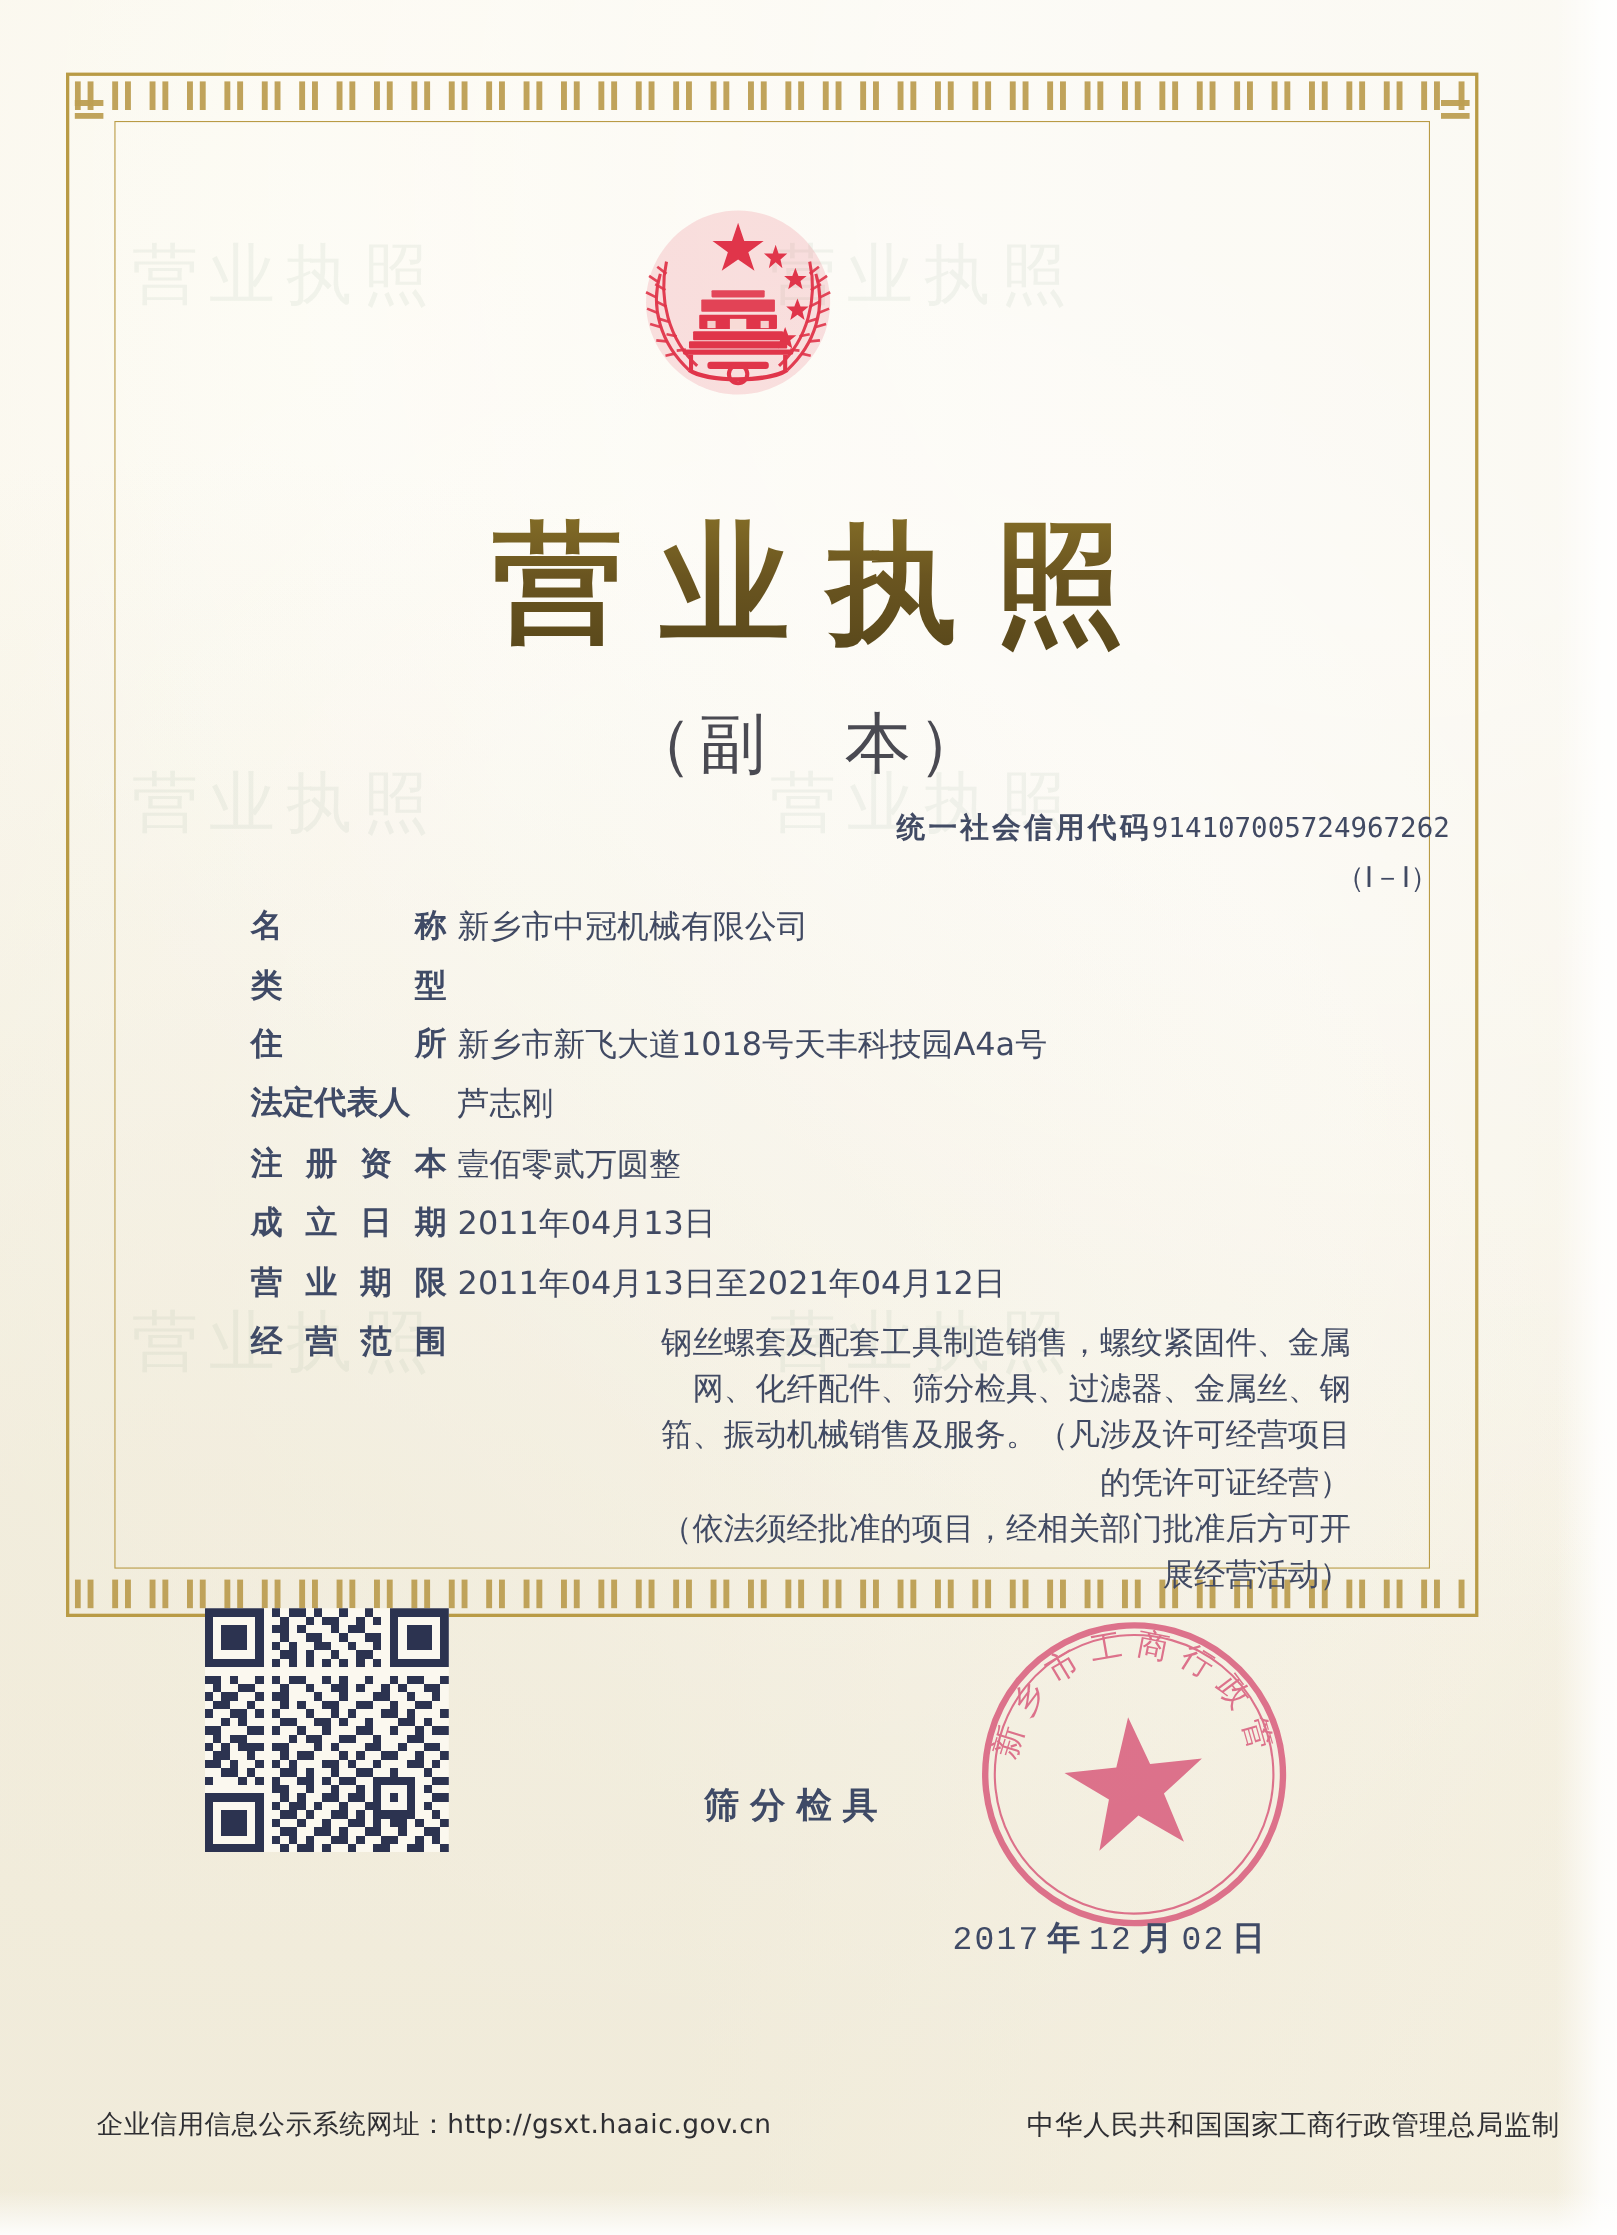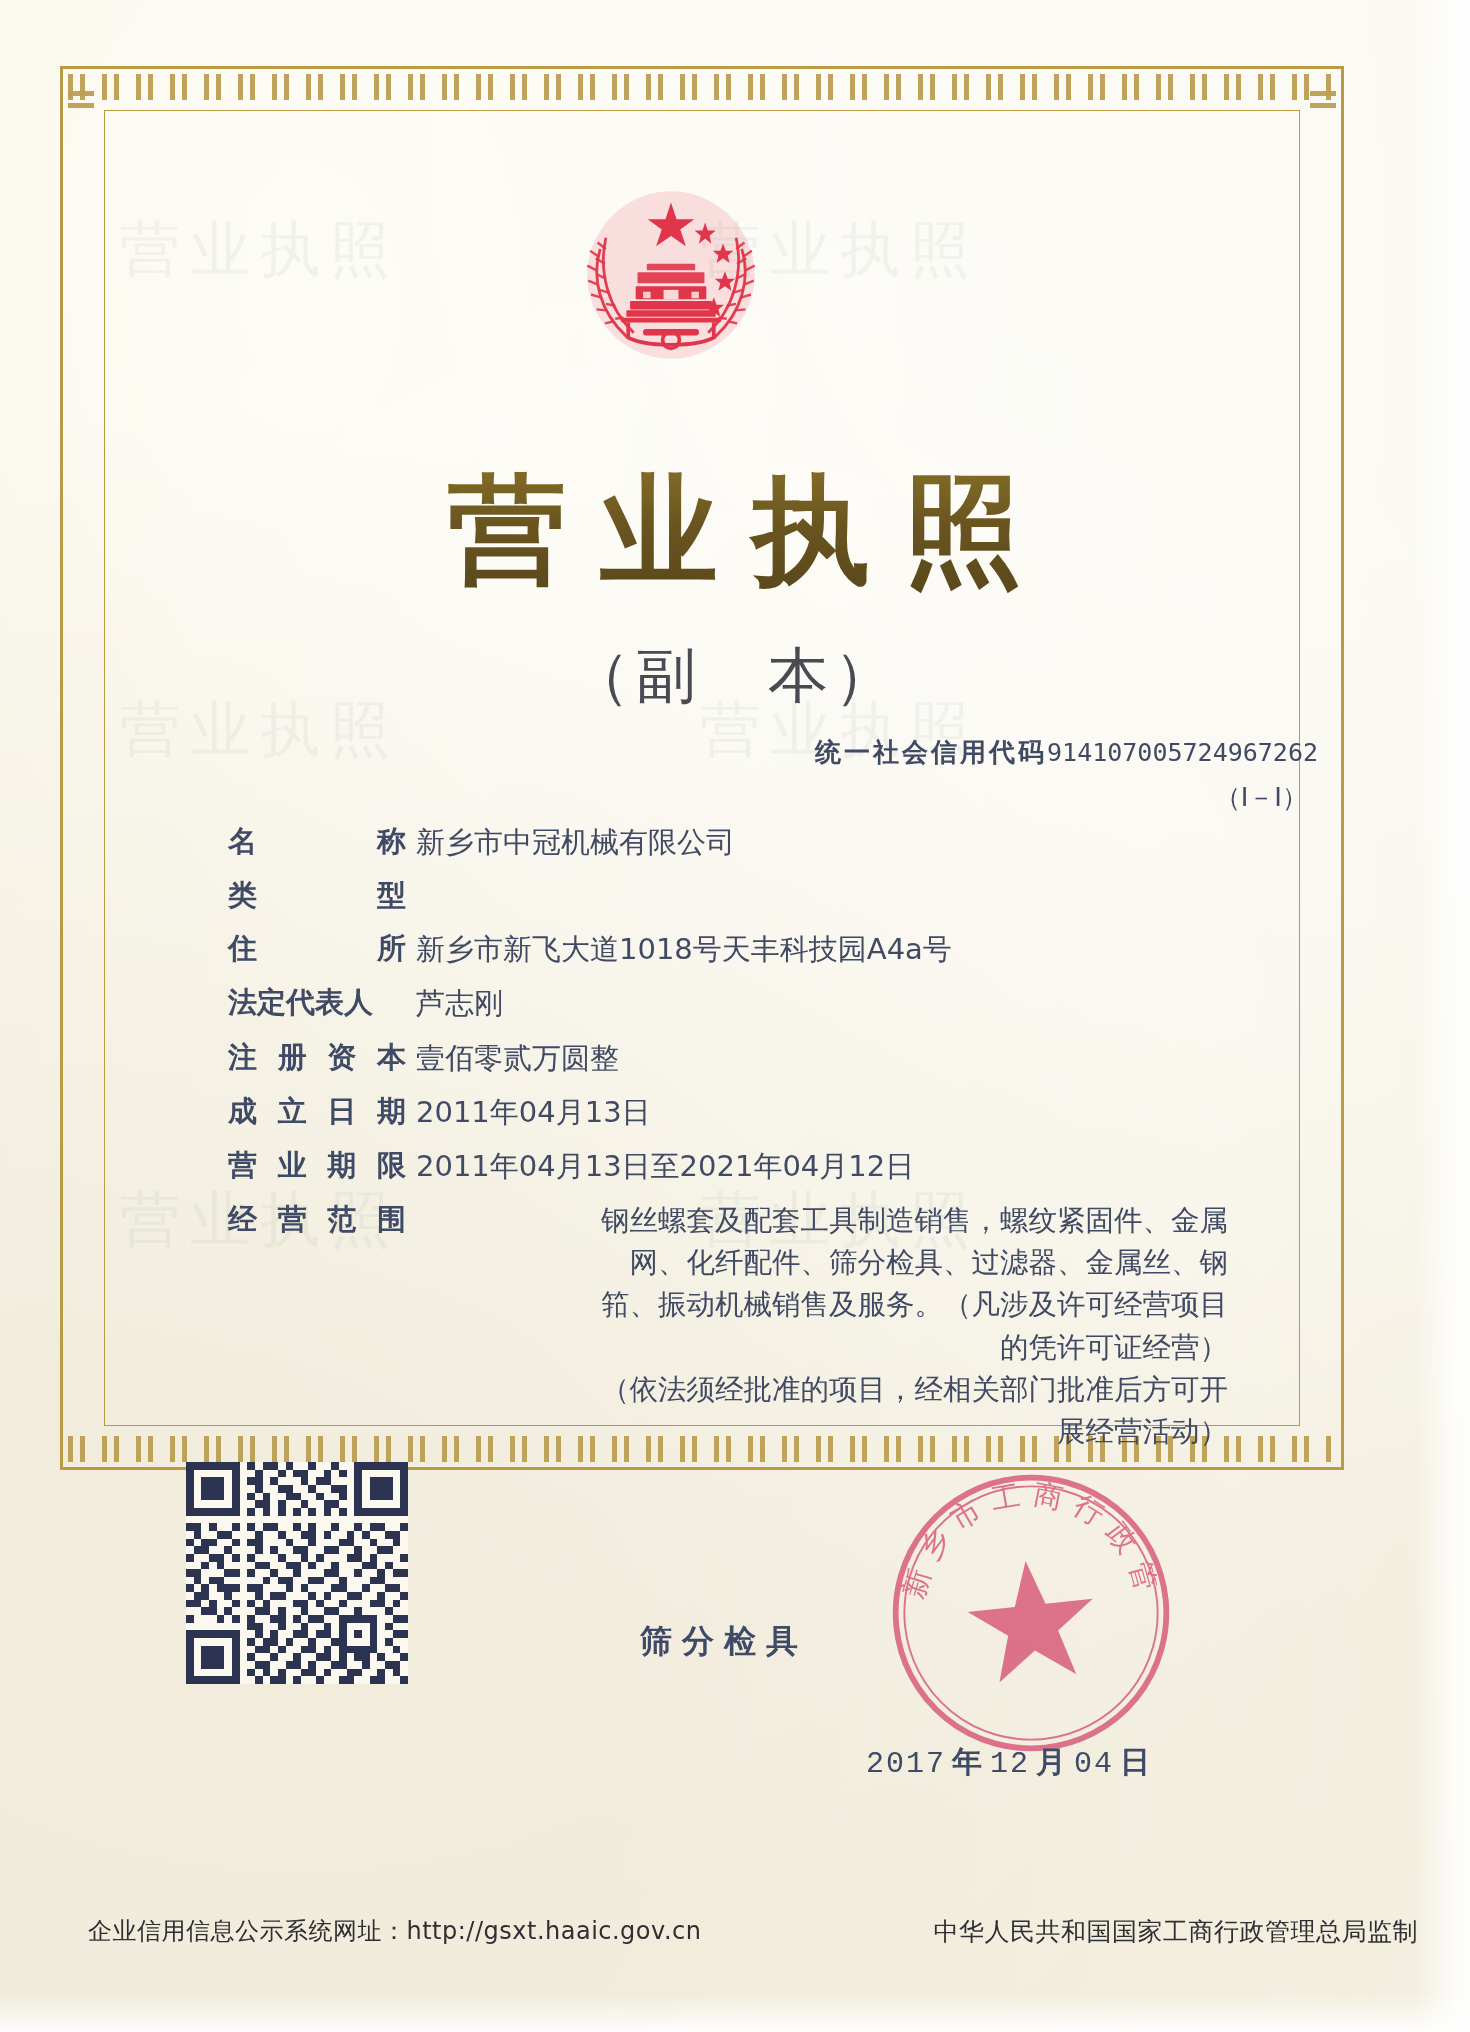--- a/index.html
+++ b/index.html
@@ -494,21 +494,21 @@
       </defs>
       <text font-size="30" fill="#d4426a" font-family="'DejaVu Serif','Liberation Serif',serif" letter-spacing="11">
         <textPath href="#sealArc" startOffset="7%">新乡市工商行政管理局</textPath>
       </text>
     </svg>
   </div>
 
   <div class="registrar">筛分检具</div>
 
   <div class="issue-date">
-    <span class="num">2017</span><span class="ch">年</span><span class="num">12</span><span class="ch">月</span><span class="num">04</span><span class="ch">日</span>
+    <span class="num">2017</span><span class="ch">年</span><span class="num">12</span><span class="ch">月</span><span class="num">02</span><span class="ch">日</span>
   </div>
 
   <div class="footer-left">企业信用信息公示系统网址：http://gsxt.haaic.gov.cn</div>
   <div class="footer-right">中华人民共和国国家工商行政管理总局监制</div>
 
   <div class="page-edge-right"></div>
   <div class="page-edge-bottom"></div>
 
 </div>
 

